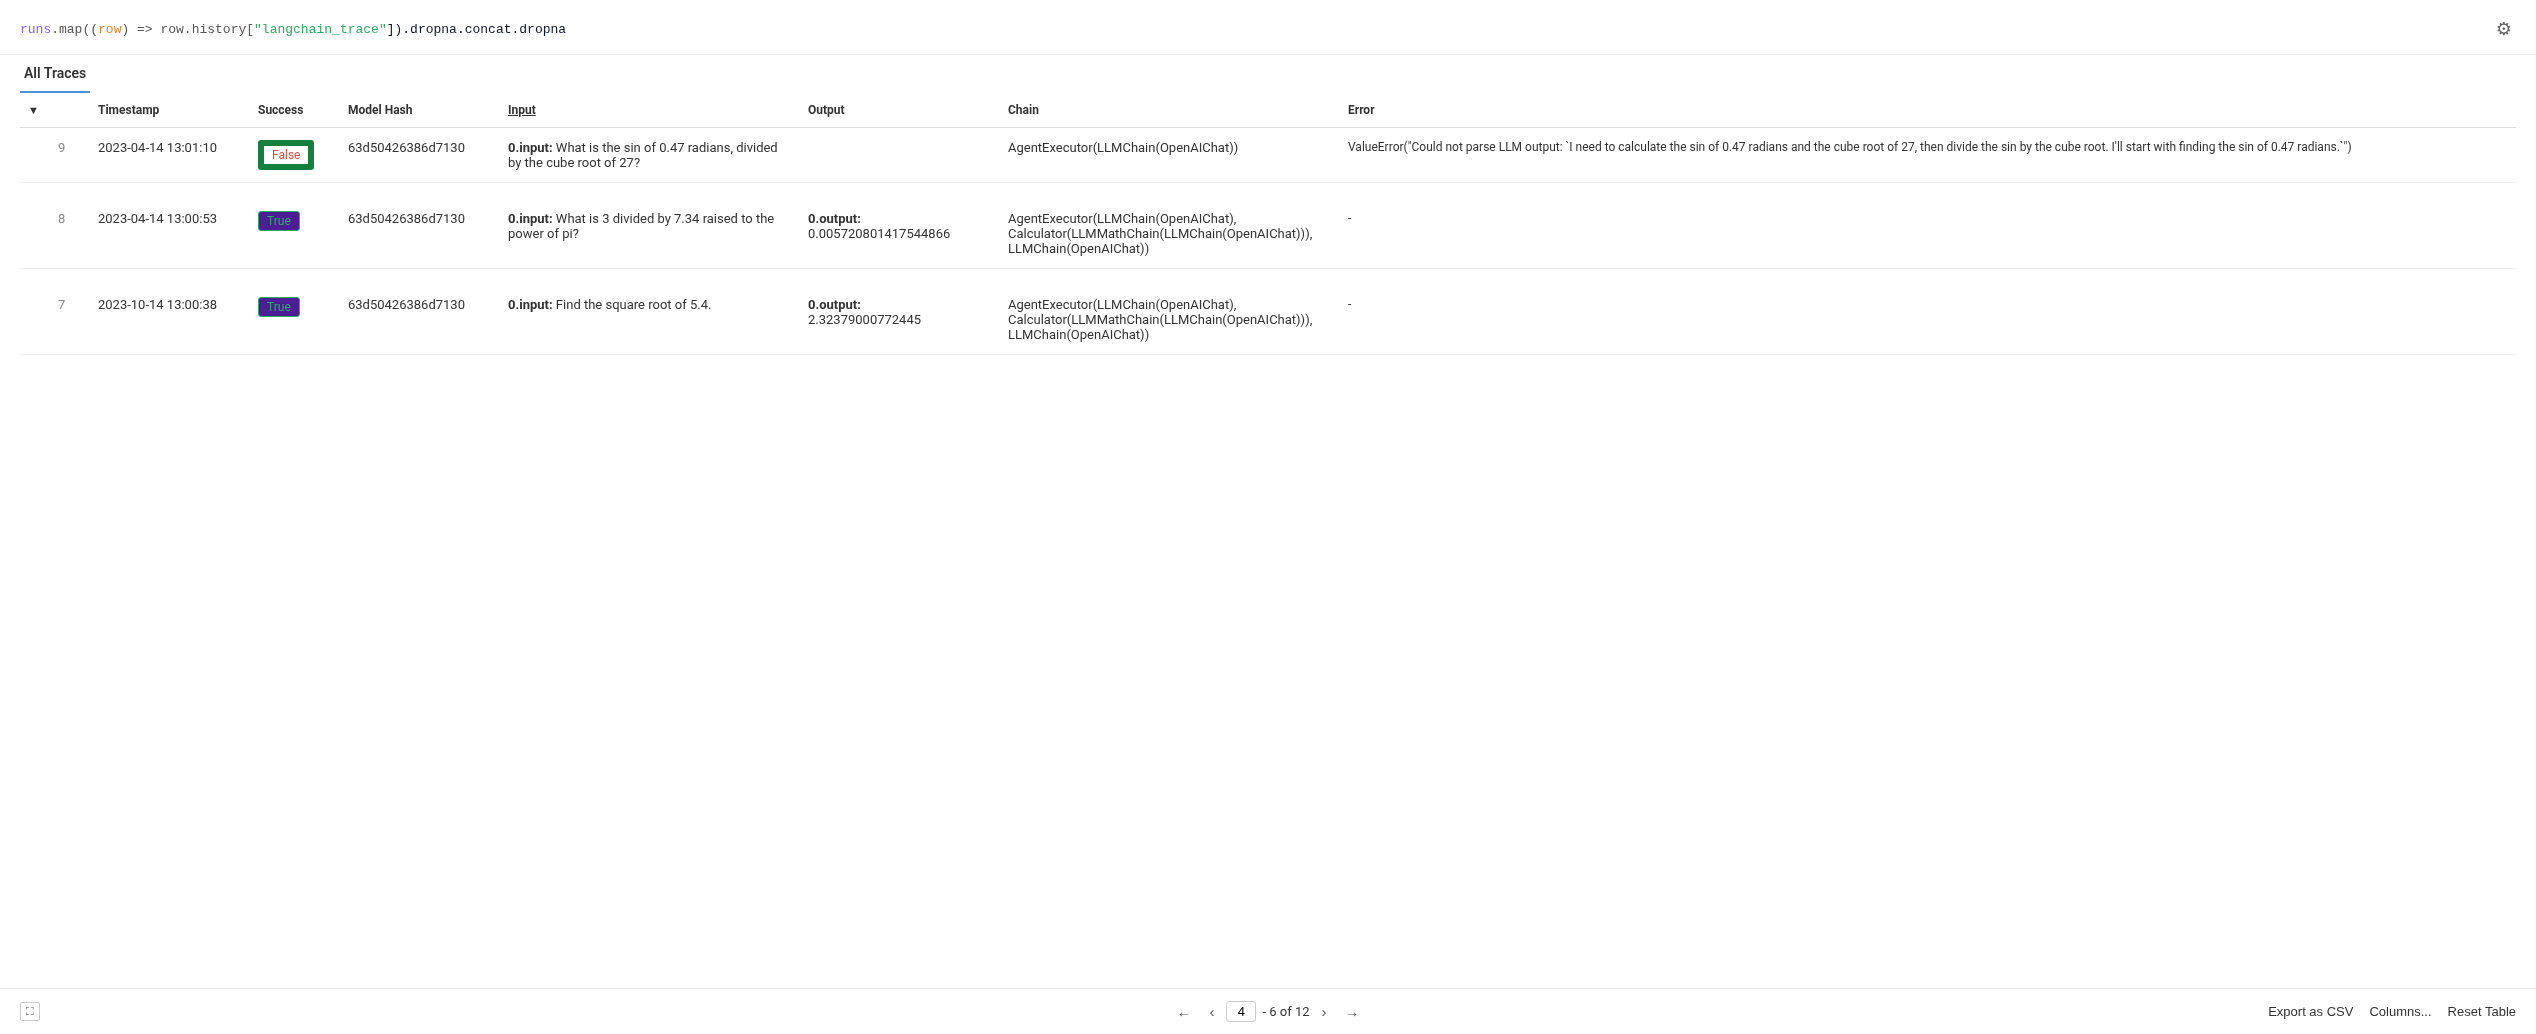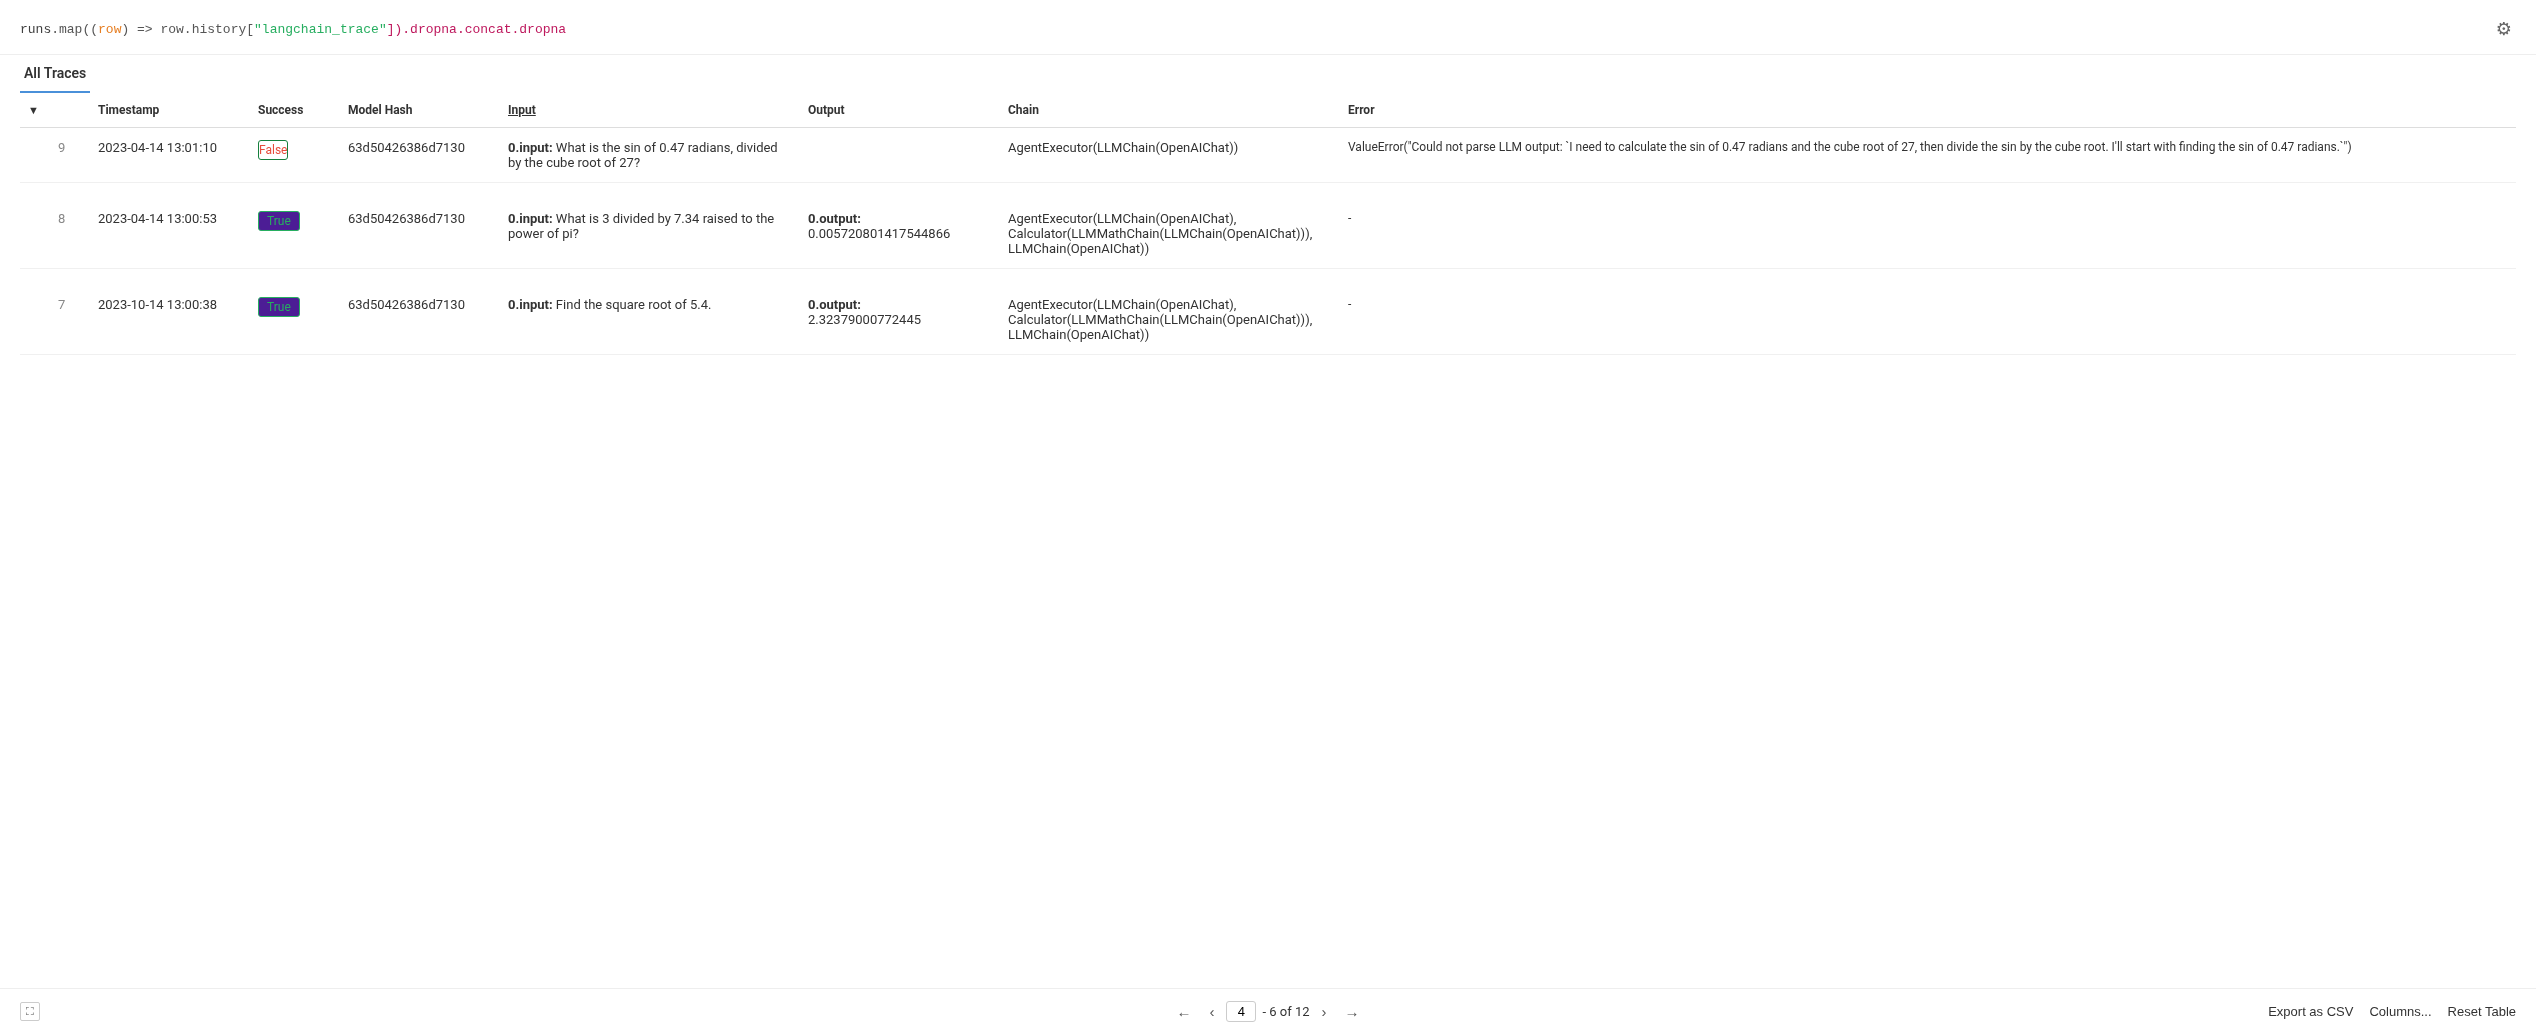--- a/index.html
+++ b/index.html
@@ -93,25 +93,25 @@
       border-bottom: 1px solid #f0f0f0;
     }
 
     td.idx-cell {
       color: #777;
       font-size: 13px;
     }
 
     .badge-false {
       display: inline-block;
-      padding: 2px 0;
+      padding: 2px 8px;
       border-radius: 3px;
       background: #fff;
       color: #e74c3c;
-      border: 1px solid #15803d;
+      border: 6px solid #15803d;
       font-size: 12px;
     }
 
     .badge-true {
       display: inline-block;
       padding: 2px 8px;
       border-radius: 3px;
       background: #4c1d95;
       color: #27ae60;
       border: 1px solid #27ae60;
@@ -194,21 +194,21 @@
       color: #555;
       padding: 2px 5px;
       border-radius: 2px;
     }
   </style>
 </head>
 <body style="padding-bottom: 50px;">
 
 <div class="top-bar">
   <div class="code-expression">
-    <span style="color:#555; font-family:'Courier New',monospace; font-size:13px;"><span style="color:#404040;">runs</span><span style="color:#555;">.map((</span><span style="color:#e67e22;">row</span><span style="color:#555;margin-top:24px;">) =&gt; row.history[</span><span style="color:#27ae60;">"langchain_trace"</span><span style="color:#be185d;">]).dropna.concat.dropna</span></span>
+    <span style="color:#555; font-family:'Courier New',monospace; font-size:13px;"><span style="color:#8b5cf6;">runs</span><span style="color:#555;">.map((</span><span style="color:#e67e22;">row</span><span style="color:#555;margin-top:24px;">) =&gt; row.history[</span><span style="color:#27ae60;">"langchain_trace"</span><span style="color:#0f172a;">]).dropna.concat.dropna</span></span>
   </div>
   <button class="gear-btn">⚙</button>
 </div>
 
 <div class="tabs-section">
   <span class="tab-item">All Traces</span>
 </div>
 
 <div class="table-container">
   <table>

